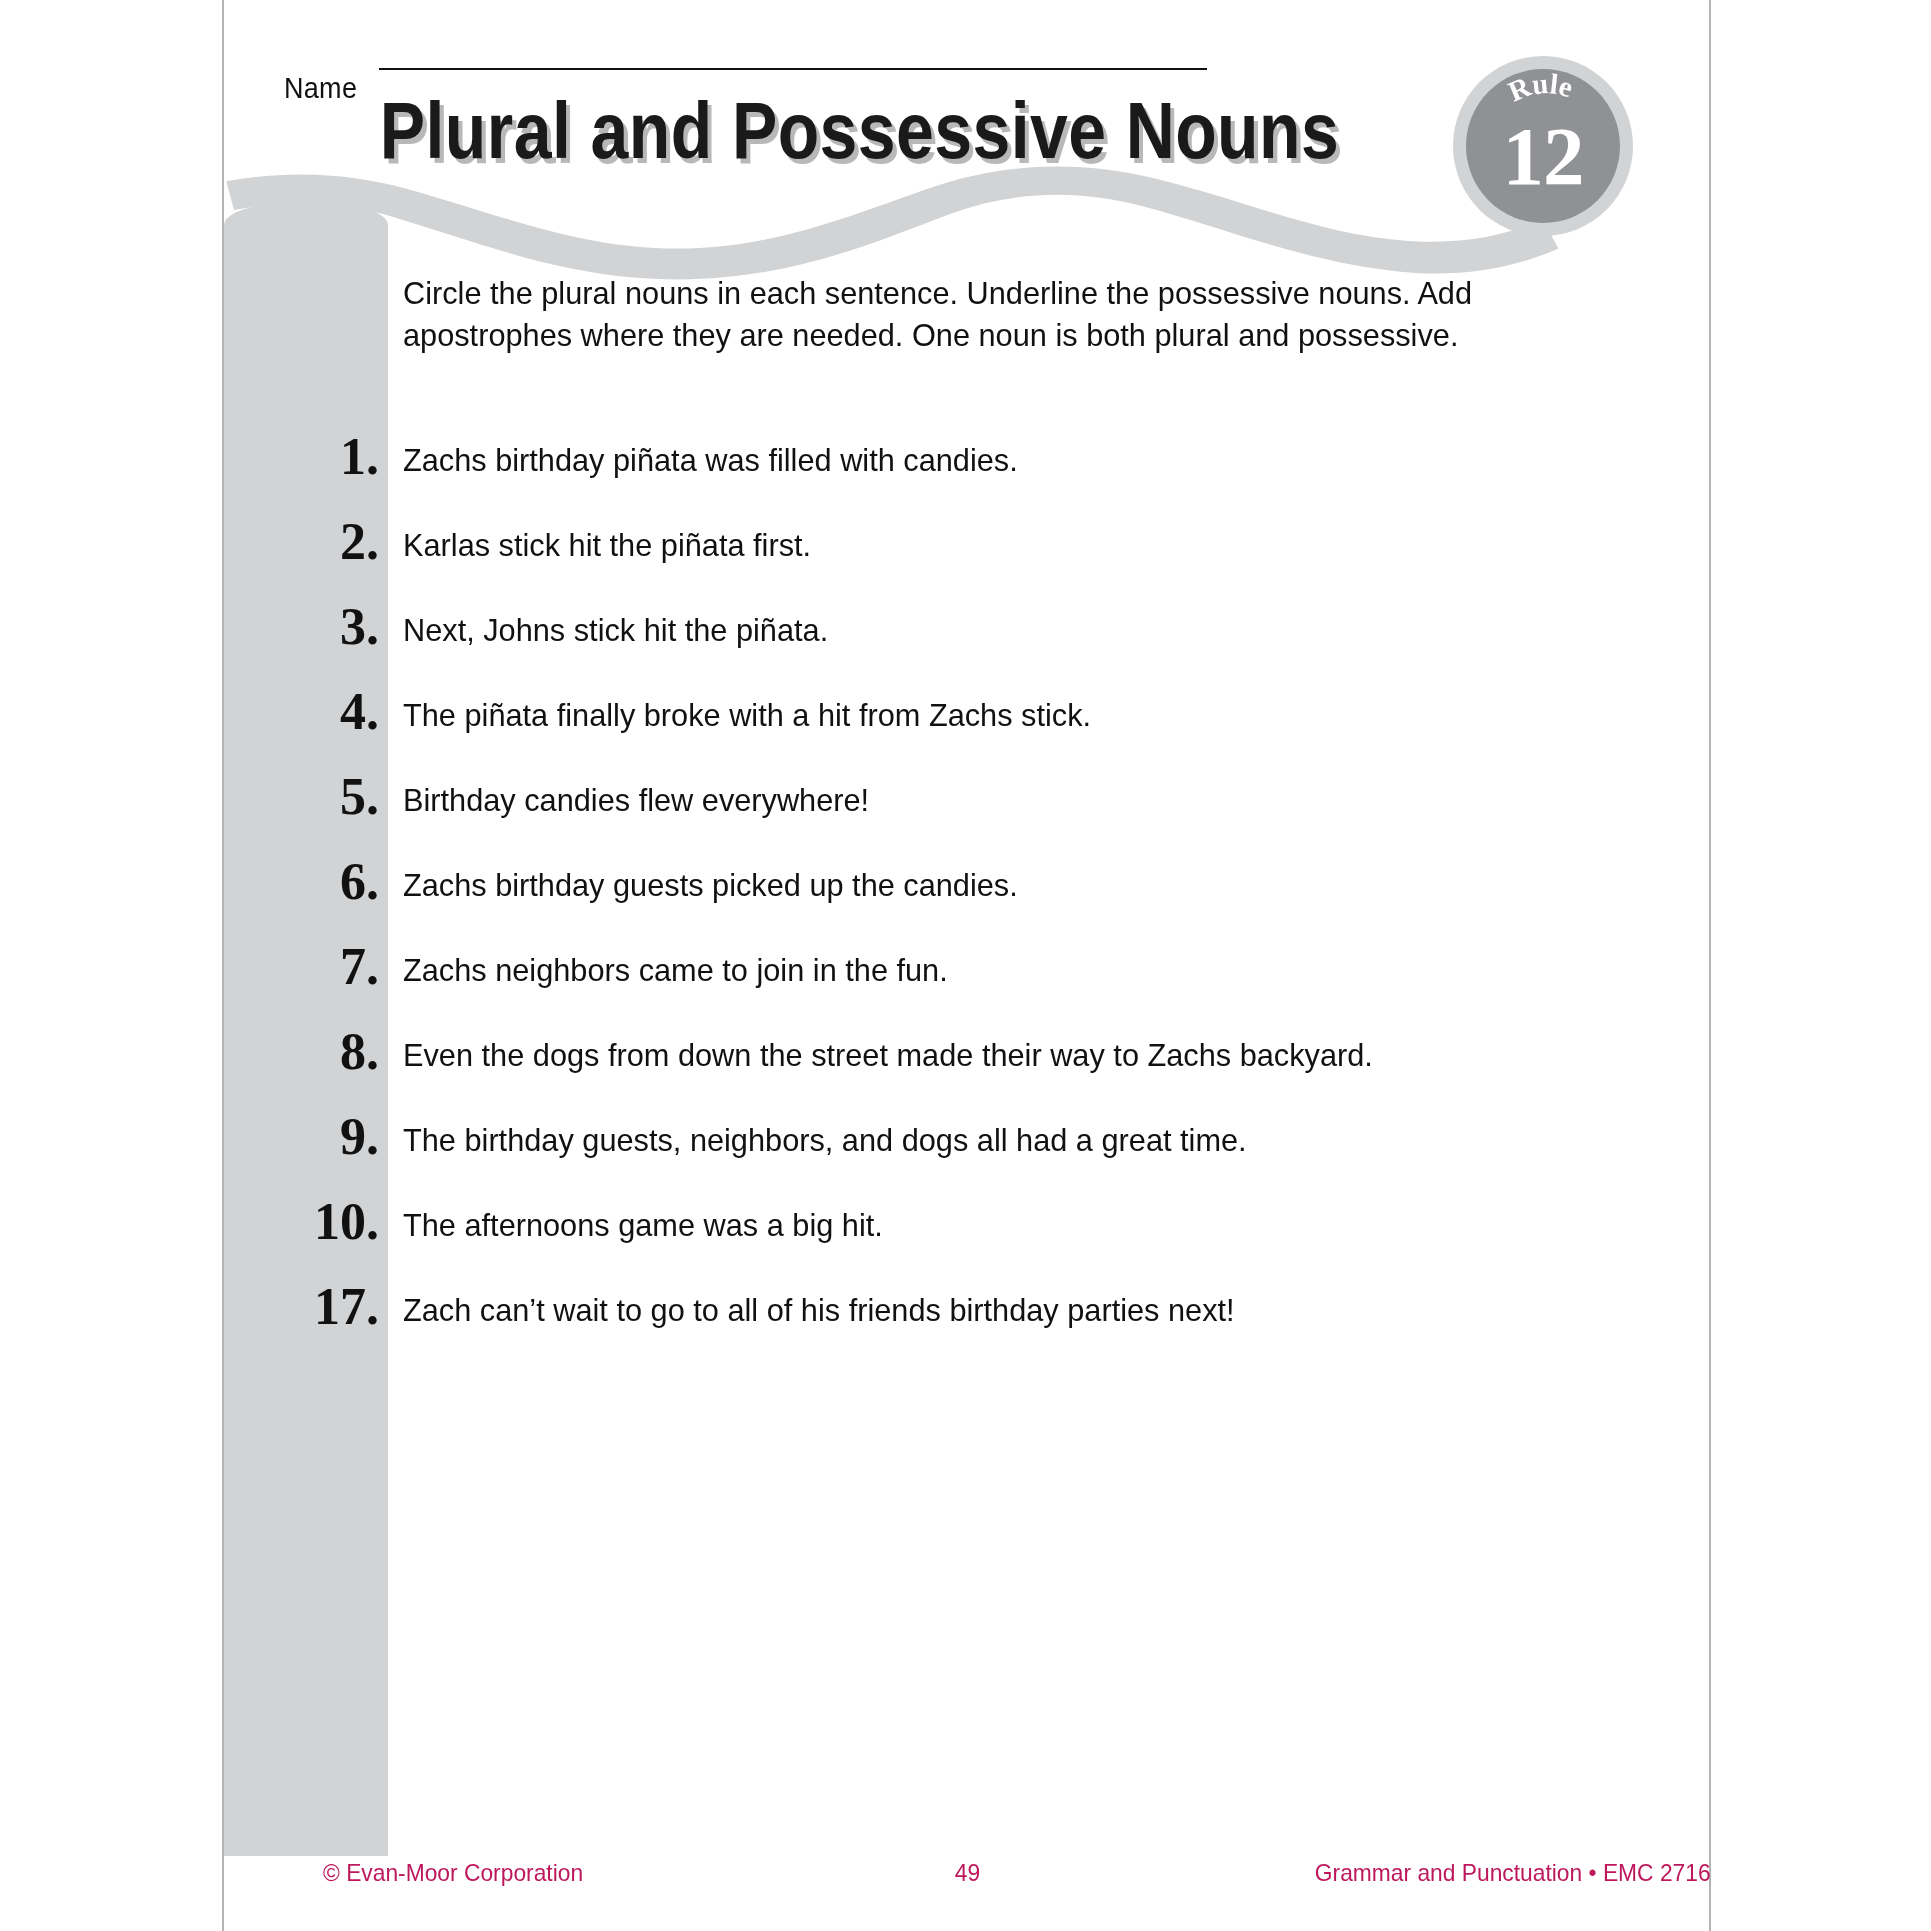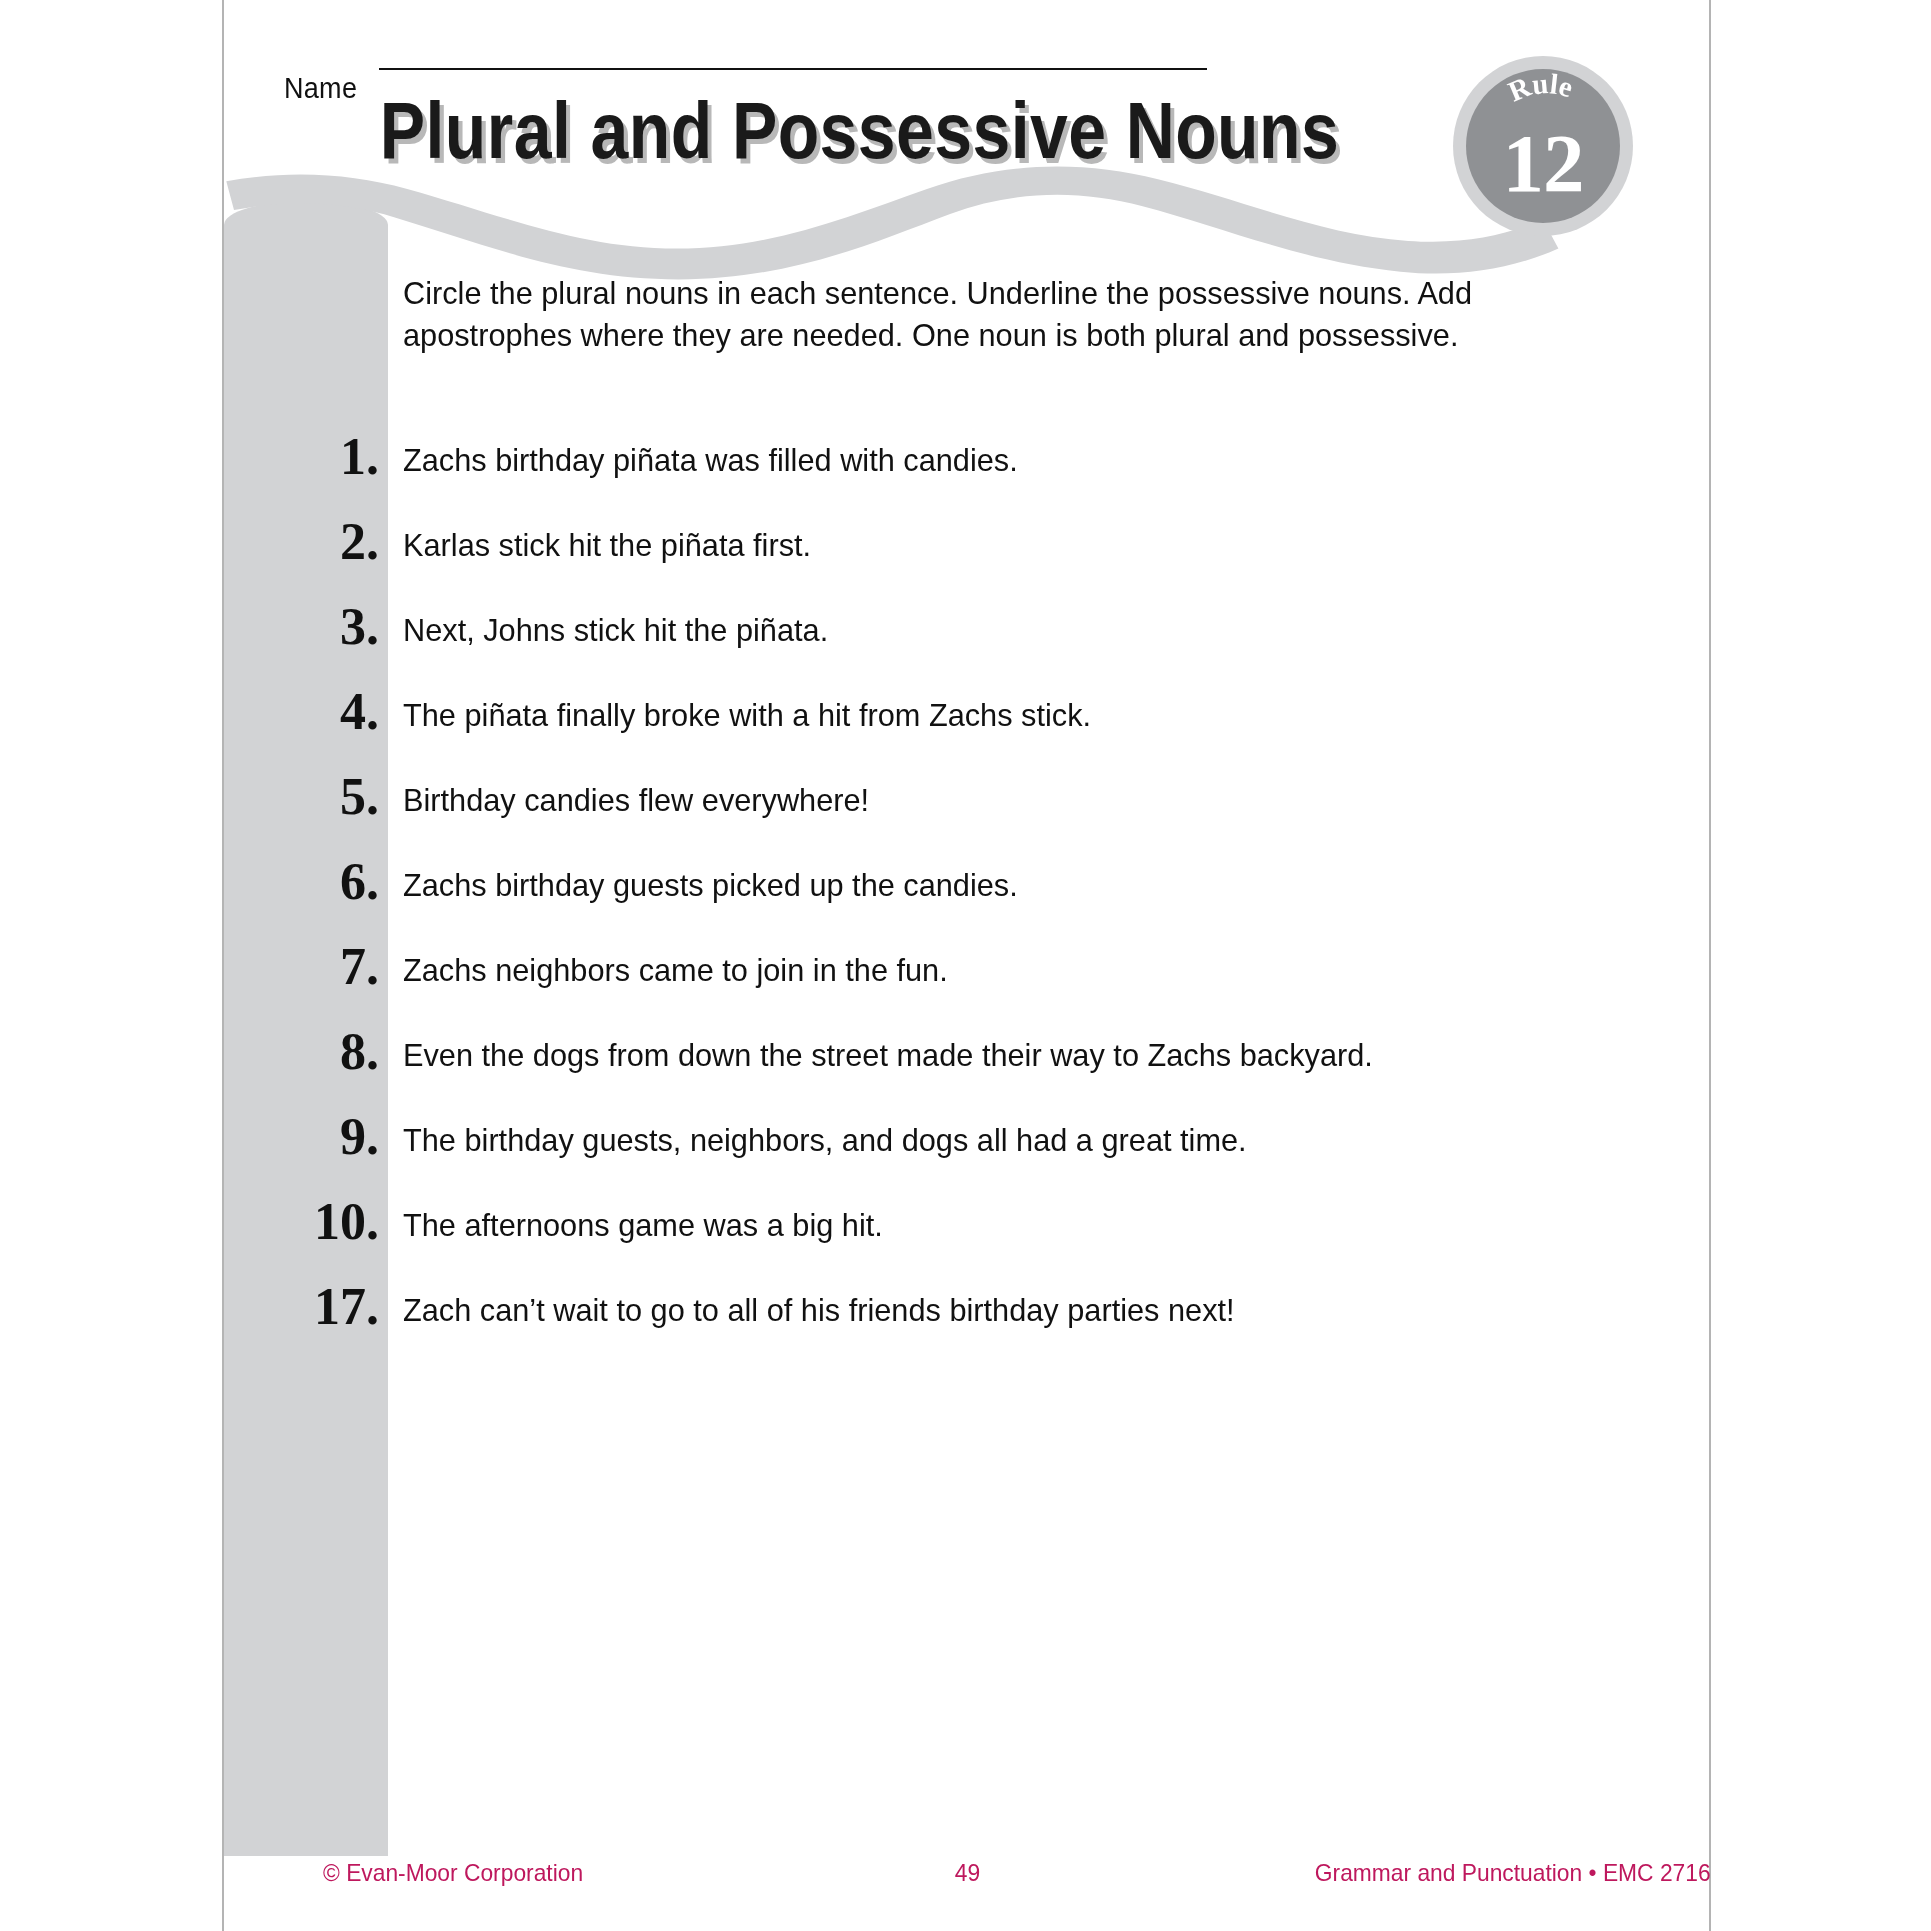--- a/index.html
+++ b/index.html
@@ -136,21 +136,21 @@
   .badge-rule-word svg { display: block; overflow: visible; }
   .badge-rule-word text {
     font-family: "Liberation Serif", serif;
     font-weight: bold;
     font-size: 30px;
     fill: #ffffff;
   }
   .badge-number {
     position: absolute;
     left: 0;
-    top: 66px;
+    top: 59px;
     width: 180px;
     text-align: center;
     font-family: "Liberation Serif", serif;
     font-weight: bold;
     font-size: 83px;
     line-height: 83px;
     color: #ffffff;
     letter-spacing: -1px;
   }
 

